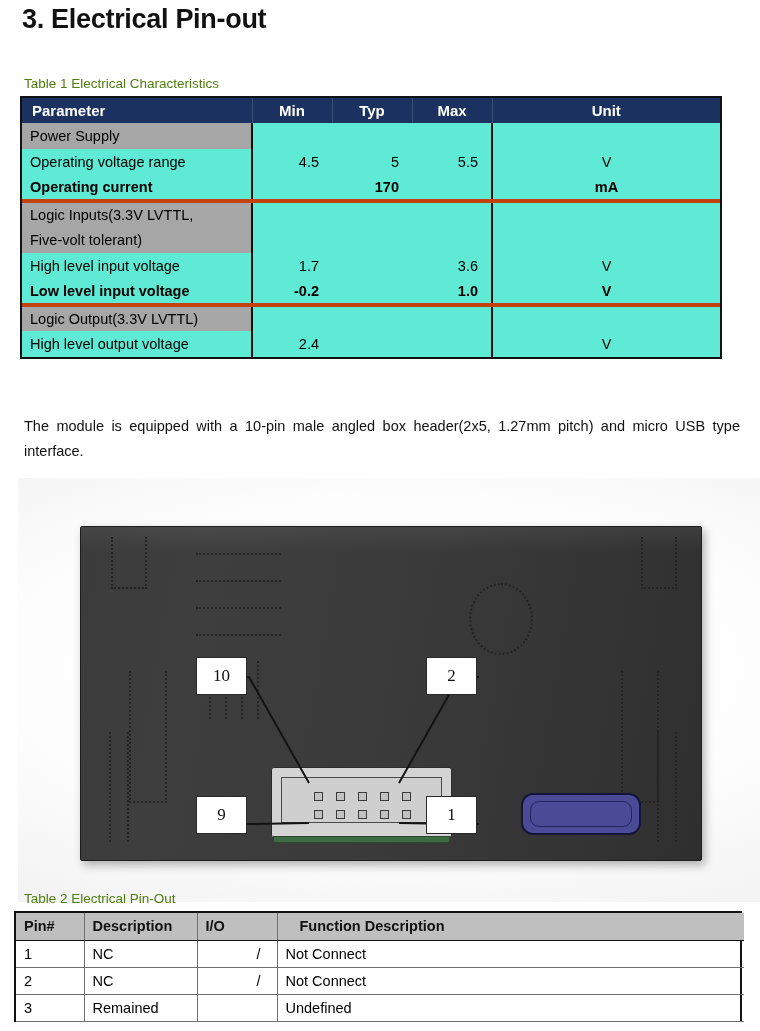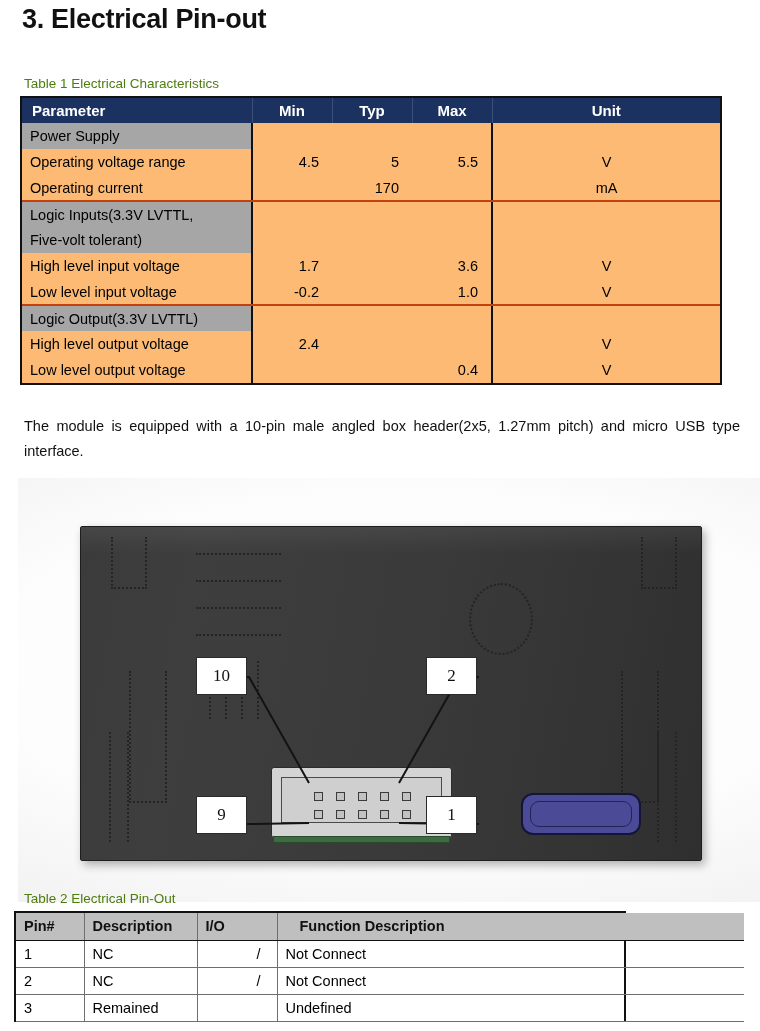--- a/index.html
+++ b/index.html
@@ -37,21 +37,21 @@
   #caption-2 { left: 24px; top: 891px; }
 
   
   .t1-wrap {
     position: absolute;
     left: 20px;
     top: 96px;
     width: 702px;
     border: 2px solid #111111;
     box-sizing: border-box;
-    background: #fdba74;
+    background: #5eead4;
   }
   table.t1 {
     border-collapse: collapse;
     width: 100%;
     table-layout: fixed;
     font-size: 14.5px;
   }
   table.t1 col.c-param { width: 230px; }
   table.t1 col.c-min   { width: 80px; }
   table.t1 col.c-typ   { width: 80px; }
@@ -90,21 +90,21 @@
   }
   table.t1 td.unit {
     text-align: center;
     border-left: 2px solid #111111;
   }
   
   tr.section td.param {
     background: #a6a6a6;
   }
   
-  tr.group-end > td { border-bottom: 2px solid #c2410c; }
+  tr.group-end > td { border-bottom: 4px solid #c2410c; font-weight: bold; }
 
   
   .body-par {
     position: absolute;
     left: 24px;
     top: 414px;
     width: 716px;
     font-size: 14.5px;
     line-height: 25px;
     text-align: justify;
@@ -239,21 +239,21 @@
     position: absolute;
     overflow: visible;
   }
   .leader polyline { stroke: #131313; stroke-width: 2; fill: none; }
 
   
   .t2-wrap {
     position: absolute;
     left: 14px;
     top: 911px;
-    width: 612px;
+    width: 728px;
     border: 2px solid #111111;
     border-bottom: none;
     box-sizing: border-box;
     background: #ffffff;
   }
   table.t2 {
     border-collapse: collapse;
     width: 100%;
     table-layout: fixed;
     font-size: 14.5px;
@@ -368,27 +368,20 @@
         <td class="val"></td>
         <td class="val"></td>
         <td class="val"></td>
         <td class="unit"></td>
       </tr>
       <tr>
         <td class="param">High level output voltage</td>
         <td class="val">2.4</td>
         <td class="val"></td>
         <td class="val"></td>
-        <td class="unit">V</td>
-      </tr>
-      <tr>
-        <td class="param">Low level output voltage</td>
-        <td class="val"></td>
-        <td class="val"></td>
-        <td class="val">0.4</td>
         <td class="unit">V</td>
       </tr>
     </tbody>
   </table>
 </div>
 
 <div class="body-par">The module is equipped with a 10-pin male angled box header(2x5, 1.27mm pitch) and micro USB type interface.</div>
 
 <div class="figure">
   <div class="board">

